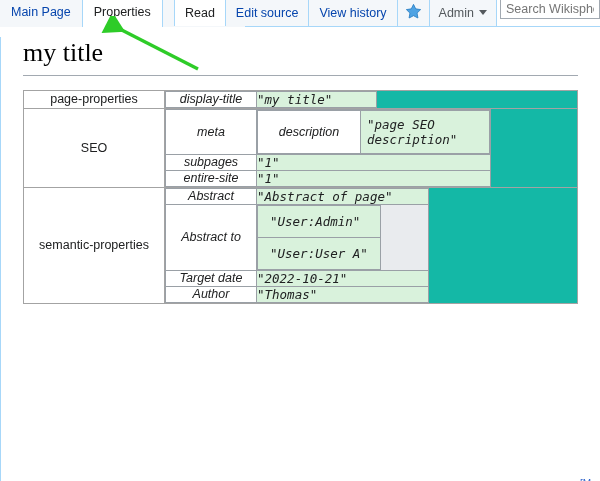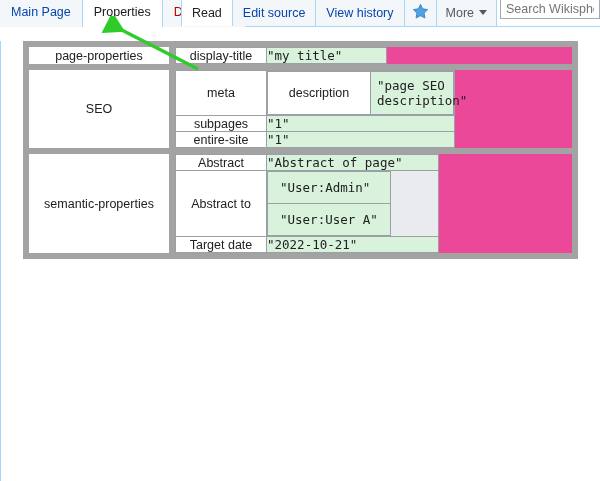--- a/index.html
+++ b/index.html
@@ -154,35 +154,36 @@
   }
 
   
   table.prop {
     border-collapse: collapse;
     width: 100%;
     margin-top: 14px;
     table-layout: fixed;
   }
   table.prop > tbody > tr > td {
-    border: 6px solid #a3a3a3;
+    border: 1px solid #a3a3a3;
     vertical-align: middle;
     padding: 0;
   }
   td.grp-label {
     width: 140px;
     text-align: center;
     font-size: 12.5px;
     color: #202122;
     background: #ffffff;
     padding: 6px 4px;
   }
   td.grp-body {
-    background: #ec4899;
+    background: #14b8a6;
     padding: 6px 6px 6px 7px;
+    font-style: italic;
   }
 
   
   table.inner {
     border-collapse: collapse;
     border: 1px solid #9aa0a6;
     table-layout: fixed;
     background: #ffffff;
   }
   table.inner td {
@@ -225,21 +226,21 @@
     font-family: "DejaVu Sans Mono", monospace;
     font-size: 12.5px;
     padding: 8px 12px;
     background: #d9f2dc;
     color: #202122;
   }
   .stacklist .item + .item { border-top: 1px solid #9aa0a6; }
 
   
   .w-pageprops { width: 212px; }
-  .w-seo       { width: 280px; }
+  .w-seo       { width: 326px; }
   .w-seo-meta  { width: 100%; }
   .w-sem       { width: 264px; }
 
   
   .arrow-svg {
     position: absolute;
     left: 98px;
     top: 16px;
     pointer-events: none;
     z-index: 20;
@@ -272,30 +273,31 @@
     <div class="atab">Edit source</div>
     <div class="atab">View history</div>
     <div class="star-tab">
       <span>
         <svg width="17" height="17" viewBox="0 0 20 20">
           <path d="M10 1.6l2.6 5.3 5.8.85-4.2 4.1 1 5.8-5.2-2.73-5.2 2.73 1-5.8-4.2-4.1 5.8-.85z" fill="#4fa3e3" stroke="#2a7fc4" stroke-width="1"></path>
         </svg>
       </span>
     </div>
     <div class="more-tab">
-      <span>More</span>
+      <span>Admin</span>
       <span class="chev"></span>
     </div>
     <input class="search-box" type="text" placeholder="Search Wikisphere" style="">
   </div>
 </div>
 
 <div class="page">
   <div class="content-inner">
 
+    <h1 class="firstHeading">my title</h1>
 
     <table class="prop">
       <tbody>
 
         <tr>
           <td class="grp-label">page-properties</td>
           <td class="grp-body">
             <table class="inner w-pageprops">
               <tbody>
                 <tr>
@@ -353,20 +355,24 @@
                     <div class="stacklist">
                       <div class="item">"User:Admin"</div>
                       <div class="item">"User:User A"</div>
                     </div>
                   </td>
                 </tr>
                 <tr>
                   <td class="key">Target date</td>
                   <td class="val">"2022-10-21"</td>
                 </tr>
+                <tr>
+                  <td class="key">Author</td>
+                  <td class="val">"Thomas"</td>
+                </tr>
               </tbody>
             </table>
           </td>
         </tr>
 
       </tbody>
     </table>
   </div>
 
   <div class="corner-note">[Mar</div>

